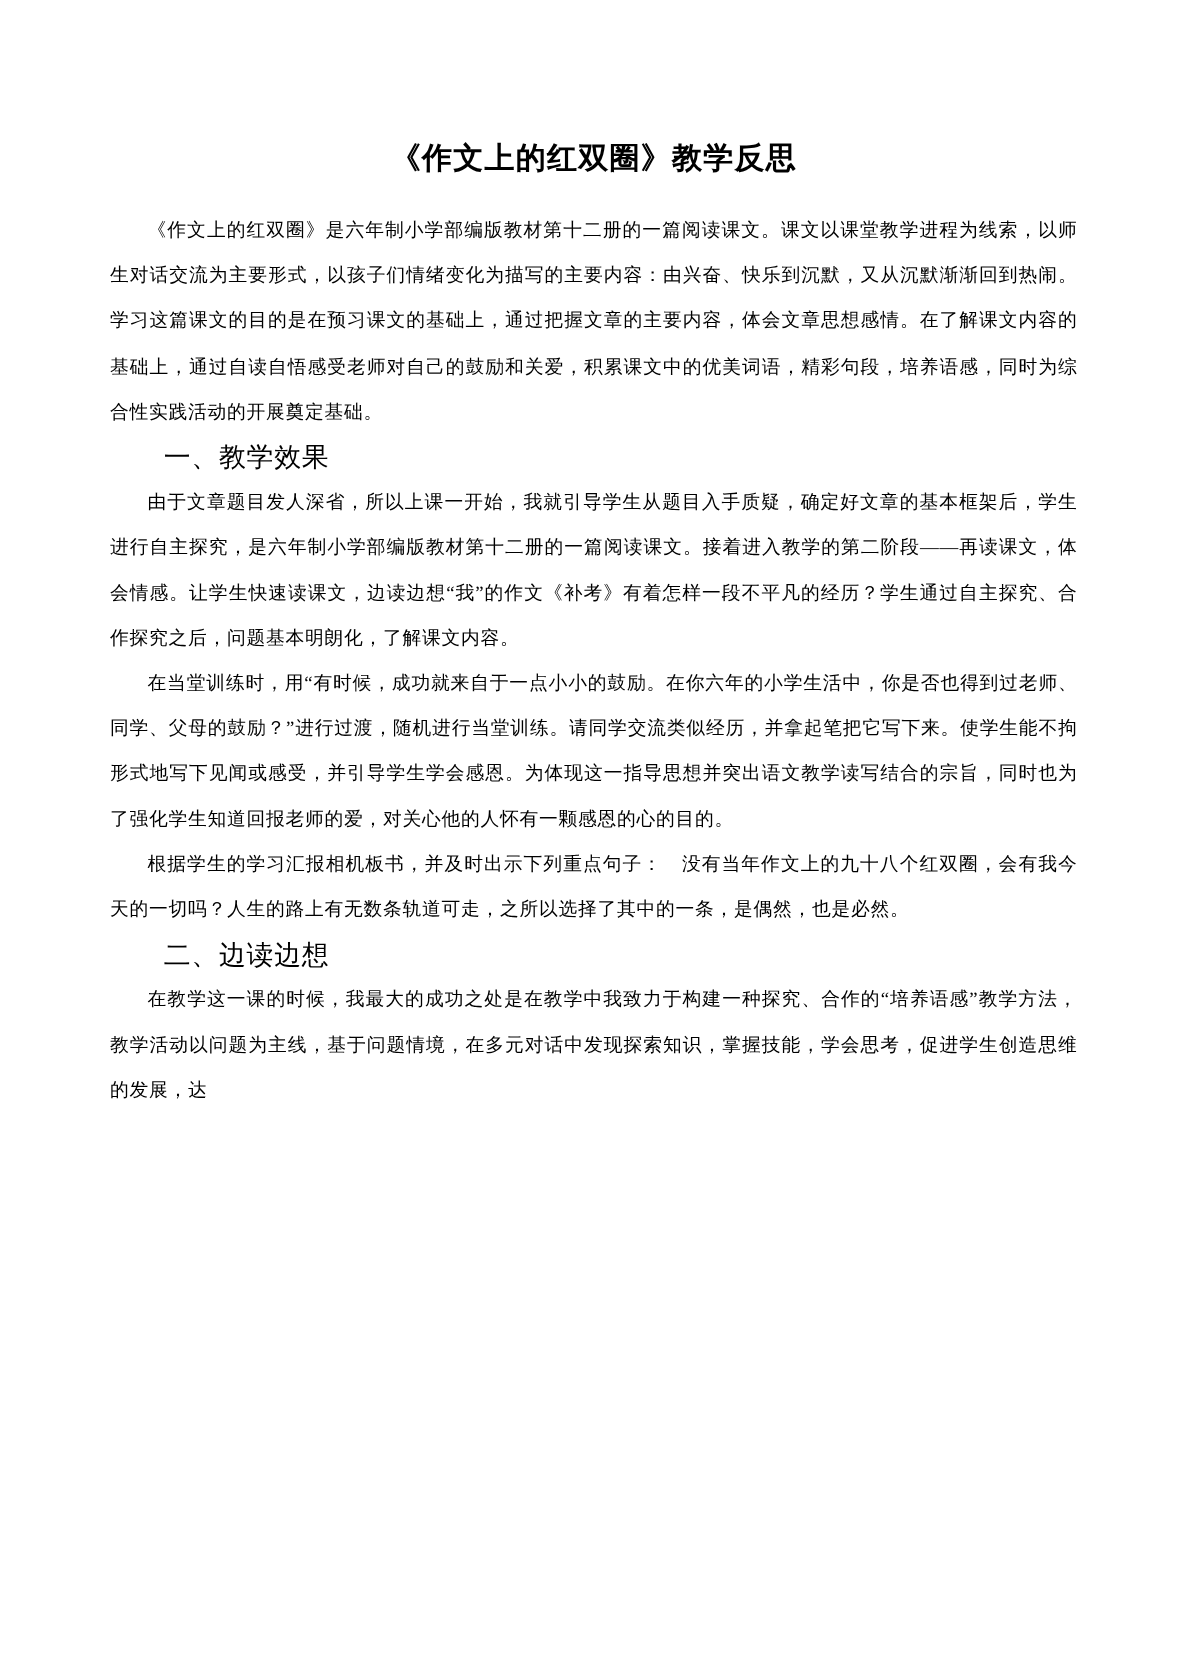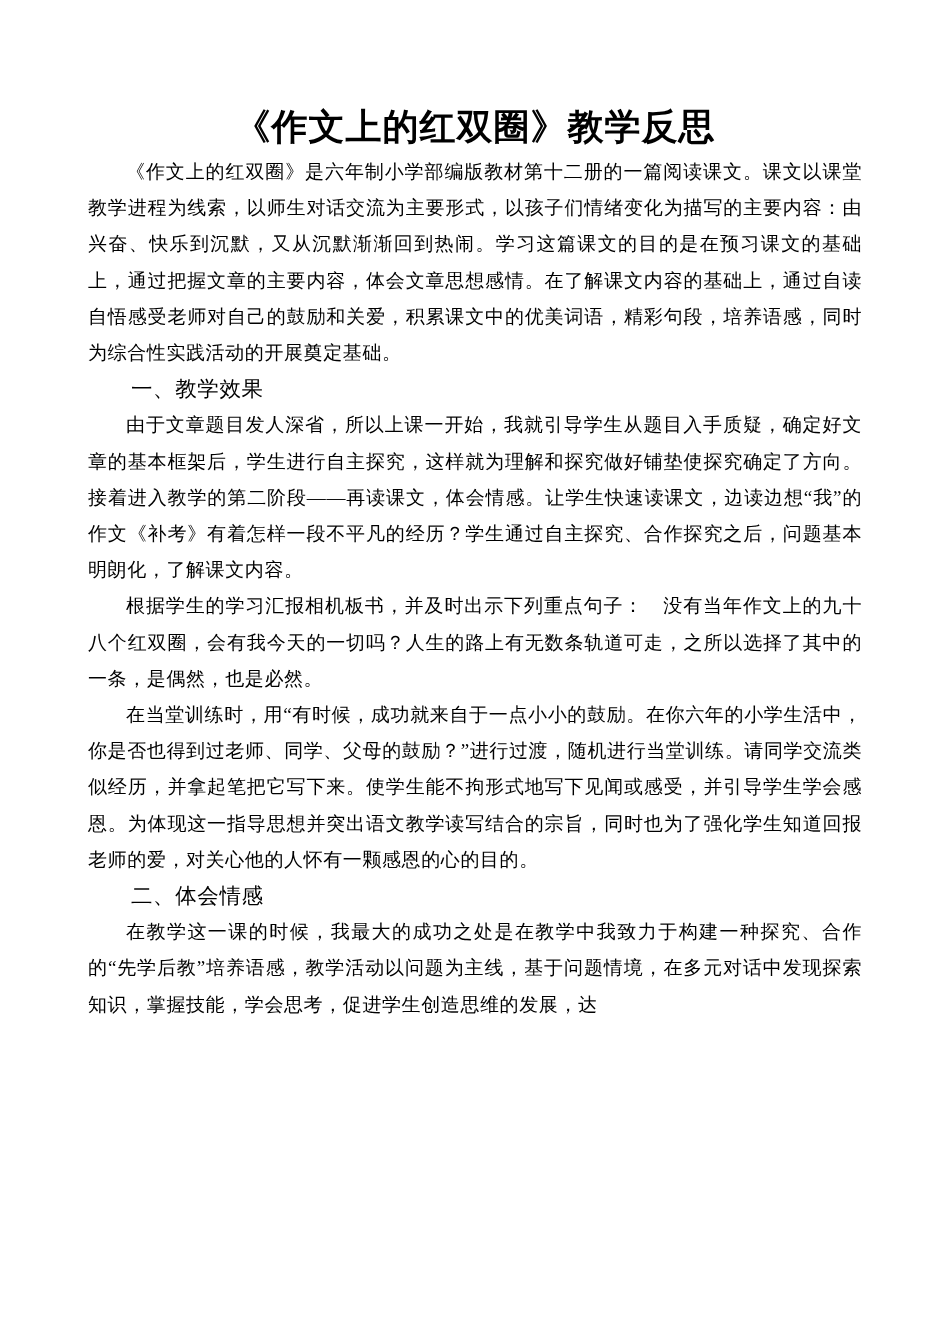--- a/index.html
+++ b/index.html
@@ -12,28 +12,28 @@
     overflow: hidden;
   }
   .page {
     width: 950px;
     height: 1344px;
     padding: 104px 88px 0 88px;
     background: #ffffff;
   }
   .doc-title {
     text-align: center;
-    font-size: 36px;
+    font-size: 24px;
     font-weight: 700;
     line-height: 46px;
     letter-spacing: 1px;
-    margin-bottom: 4px;
+    margin-bottom: 17px;
   }
   .para {
-    font-size: 19px;
+    font-size: 15px;
     line-height: 36.2px;
     text-align: justify;
     text-indent: 2em;
     letter-spacing: 0.6px;
     word-break: break-all;
   }
   .heading {
     font-size: 21.5px;
     line-height: 36.2px;
     font-weight: 400;
@@ -46,22 +46,22 @@
 
 <div class="page">
   <div class="doc-title">《作文上的红双圈》教学反思</div>
 
   <p class="para">《作文上的红双圈》是六年制小学部编版教材第十二册的一篇阅读课文。课文以课堂教学进程为线索，以师生对话交流为主要形式，以孩子们情绪变化为描写的主要内容：由兴奋、快乐到沉默，又从沉默渐渐回到热闹。学习这篇课文的目的是在预习课文的基础上，通过把握文章的主要内容，体会文章思想感情。在了解课文内容的基础上，通过自读自悟感受老师对自己的鼓励和关爱，积累课文中的优美词语，精彩句段，培养语感，同时为综合性实践活动的开展奠定基础。</p>
 
   <p class="heading">一、教学效果</p>
 
 
 
-  <p class="para">由于文章题目发人深省，所以上课一开始，我就引导学生从题目入手质疑，确定好文章的基本框架后，学生进行自主探究，这样就为理解和探究做好铺垫使探究确定了方向。接着进入教学的第二阶段——再读课文，体会情感。让学生快速读课文，边读边想“我”的作文《补考》有着怎样一段不平凡的经历？学生通过自主探究、合作探究之后，问题基本明朗化，了解课文内容。</p>
+  <p class="para">由于文章题目发人深省，所以上课一开始，我就引导学生从题目入手质疑，确定好文章的基本框架后，学生进行自主探究，是六年制小学部编版教材第十二册的一篇阅读课文。接着进入教学的第二阶段——再读课文，体会情感。让学生快速读课文，边读边想“我”的作文《补考》有着怎样一段不平凡的经历？学生通过自主探究、合作探究之后，问题基本明朗化，了解课文内容。</p>
+
+  <p class="para">在当堂训练时，用“有时候，成功就来自于一点小小的鼓励。在你六年的小学生活中，你是否也得到过老师、同学、父母的鼓励？”进行过渡，随机进行当堂训练。请同学交流类似经历，并拿起笔把它写下来。使学生能不拘形式地写下见闻或感受，并引导学生学会感恩。为体现这一指导思想并突出语文教学读写结合的宗旨，同时也为了强化学生知道回报老师的爱，对关心他的人怀有一颗感恩的心的目的。</p>
 
   <p class="para">根据学生的学习汇报相机板书，并及时出示下列重点句子：　没有当年作文上的九十八个红双圈，会有我今天的一切吗？人生的路上有无数条轨道可走，之所以选择了其中的一条，是偶然，也是必然。</p>
 
-  <p class="para">在当堂训练时，用“有时候，成功就来自于一点小小的鼓励。在你六年的小学生活中，你是否也得到过老师、同学、父母的鼓励？”进行过渡，随机进行当堂训练。请同学交流类似经历，并拿起笔把它写下来。使学生能不拘形式地写下见闻或感受，并引导学生学会感恩。为体现这一指导思想并突出语文教学读写结合的宗旨，同时也为了强化学生知道回报老师的爱，对关心他的人怀有一颗感恩的心的目的。</p>
+  <p class="heading">二、边读边想</p>
 
-  <p class="heading">二、体会情感</p>
-
-  <p class="para">在教学这一课的时候，我最大的成功之处是在教学中我致力于构建一种探究、合作的“先学后教”培养语感，教学活动以问题为主线，基于问题情境，在多元对话中发现探索知识，掌握技能，学会思考，促进学生创造思维的发展，达</p>
+  <p class="para">在教学这一课的时候，我最大的成功之处是在教学中我致力于构建一种探究、合作的“培养语感”教学方法，教学活动以问题为主线，基于问题情境，在多元对话中发现探索知识，掌握技能，学会思考，促进学生创造思维的发展，达</p>
 </div>
 
 </body></html>

